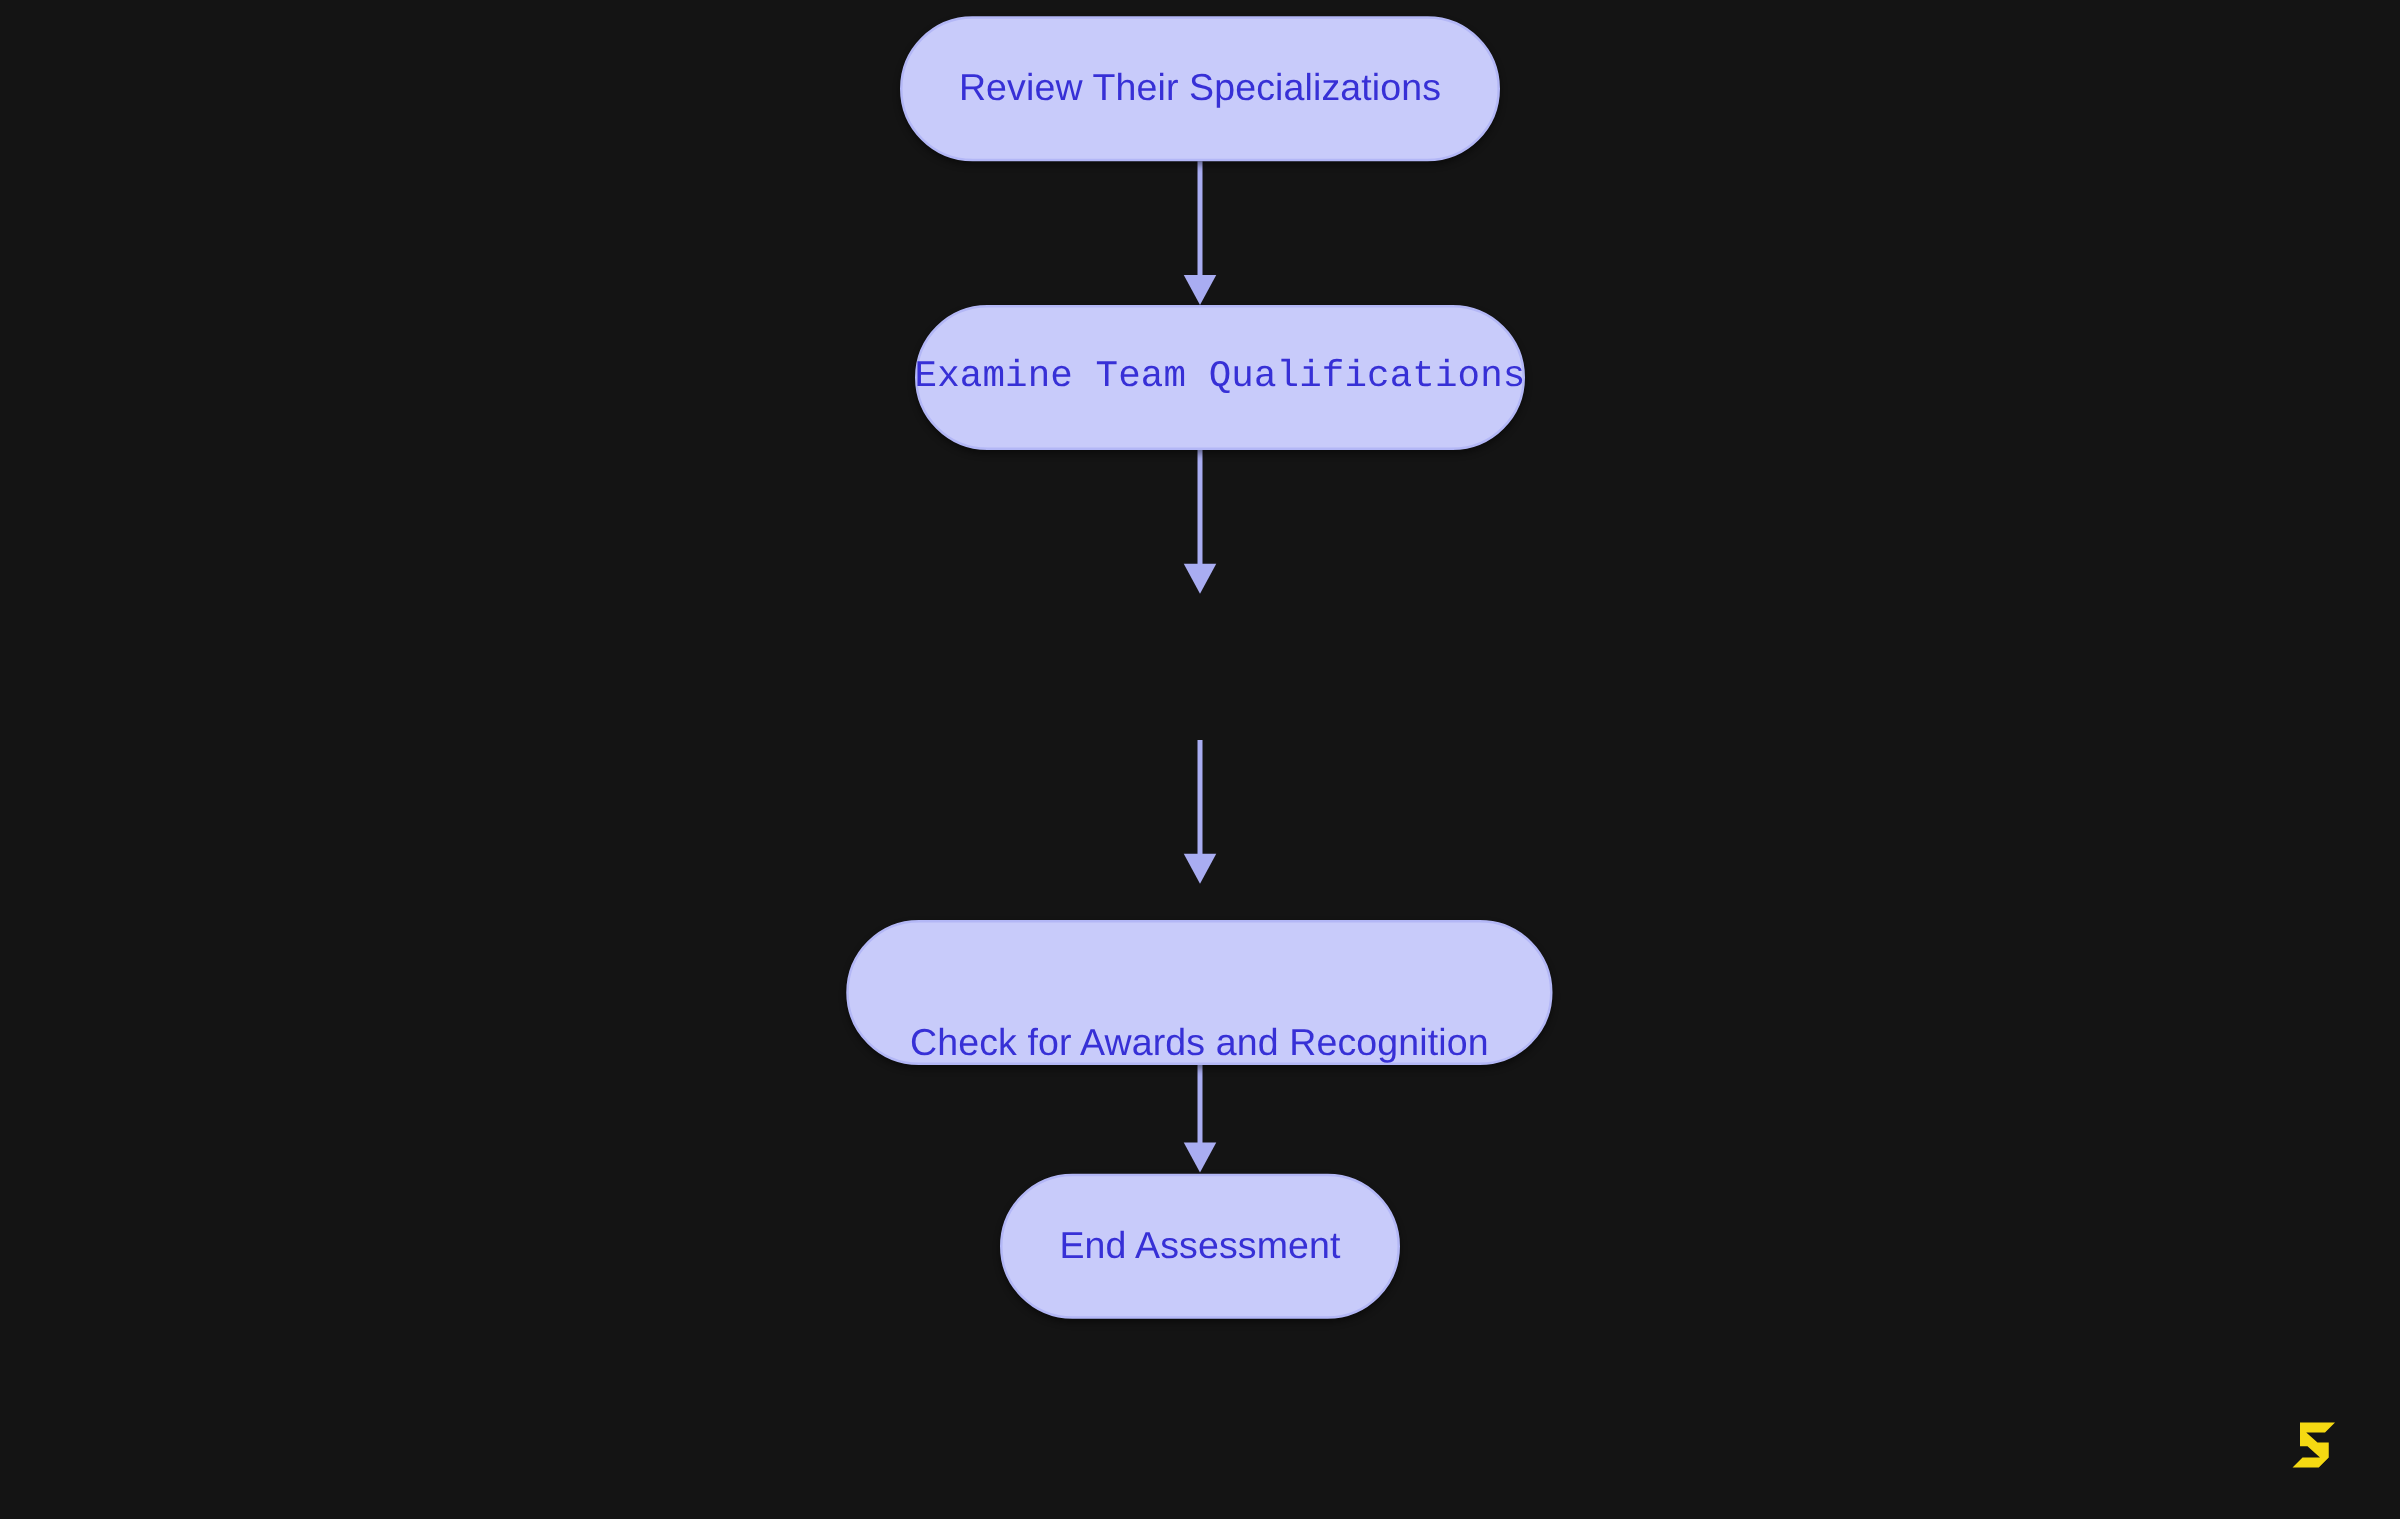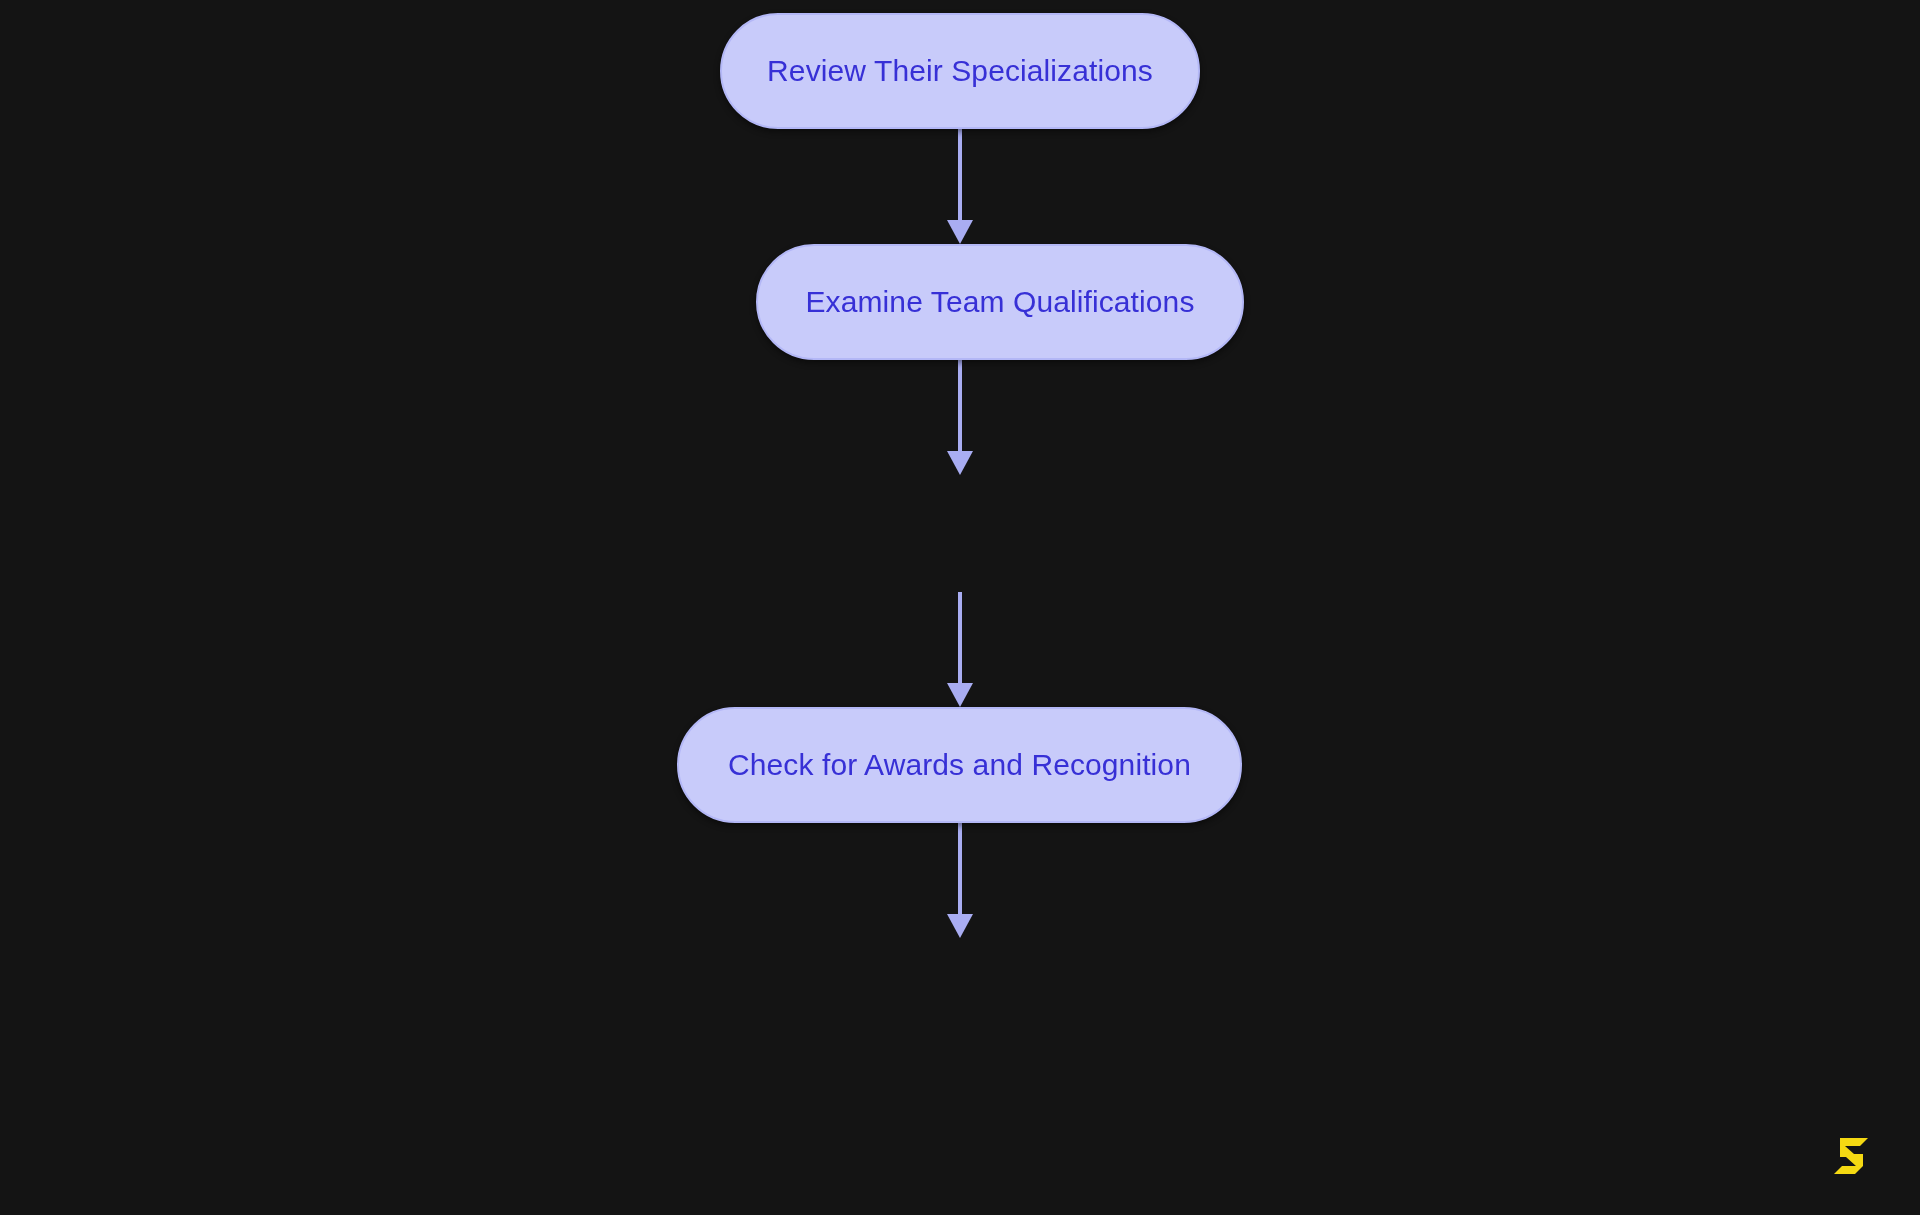--- a/index.html
+++ b/index.html
@@ -102,27 +102,30 @@
     <g>
       <line class="edge-line" x1="960" y1="823" x2="960" y2="915"></line>
       <polygon class="edge-head" points="947,914 973,914 960,938"></polygon>
     </g>
   </svg>
 
   <div class="node" style="left:720px; top:13px; width:480px; height:116px;">
     <span class="node-label">Review Their Specializations</span>
   </div>
 
-  <div class="node" style="left:756px; top:244px; width:488px; height:116px;">
+  <div class="node" style="left:732px; top:244px; width:488px; height:116px;font-family:Liberation Mono, monospace;">
     <span class="node-label">Examine Team Qualifications</span>
   </div>
 
 
-  <div class="node" style="left:677px; top:707px; width:565px; height:116px;">
+  <div class="node" style="left:677px; top:736px; width:565px; height:116px;align-items:flex-end;">
     <span class="node-label">Check for Awards and Recognition</span>
   </div>
 
+  <div class="node" style="left:800px; top:939px; width:320px; height:116px;">
+    <span class="node-label">End Assessment</span>
+  </div>
 
   <svg id="brand-watermark" viewBox="0 0 40 42" xmlns="http://www.w3.org/2000/svg">
     <path d="M8 3 H36 L28 11 H13 L22 19 H31 V31 L23 39 H2 L10 31 H24 L14 22 H8 V11 Z" fill="#f5d912"></path>
   </svg>
 
 </div>
 
 </body></html>

